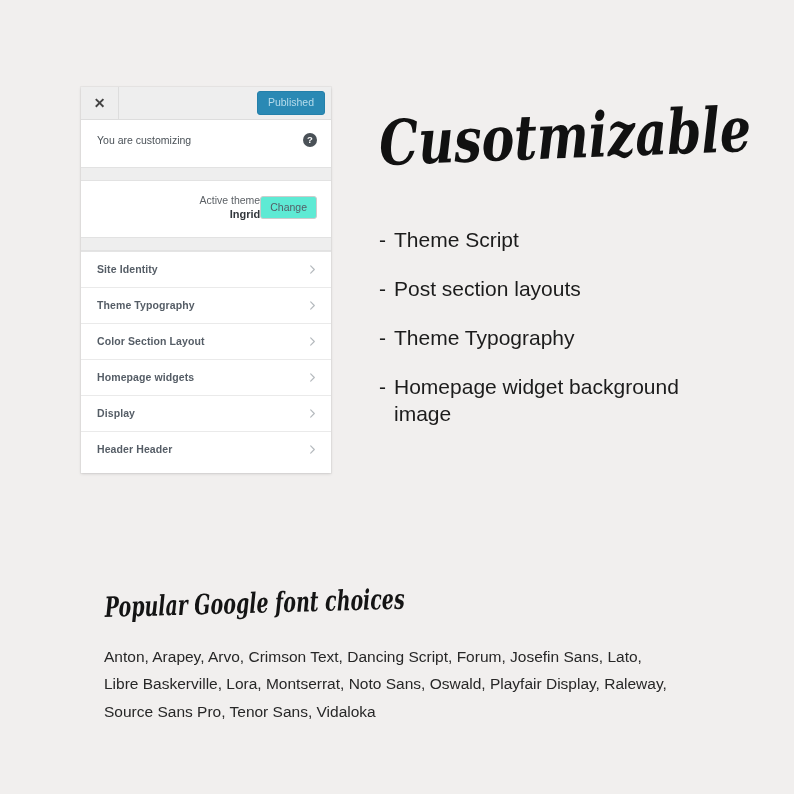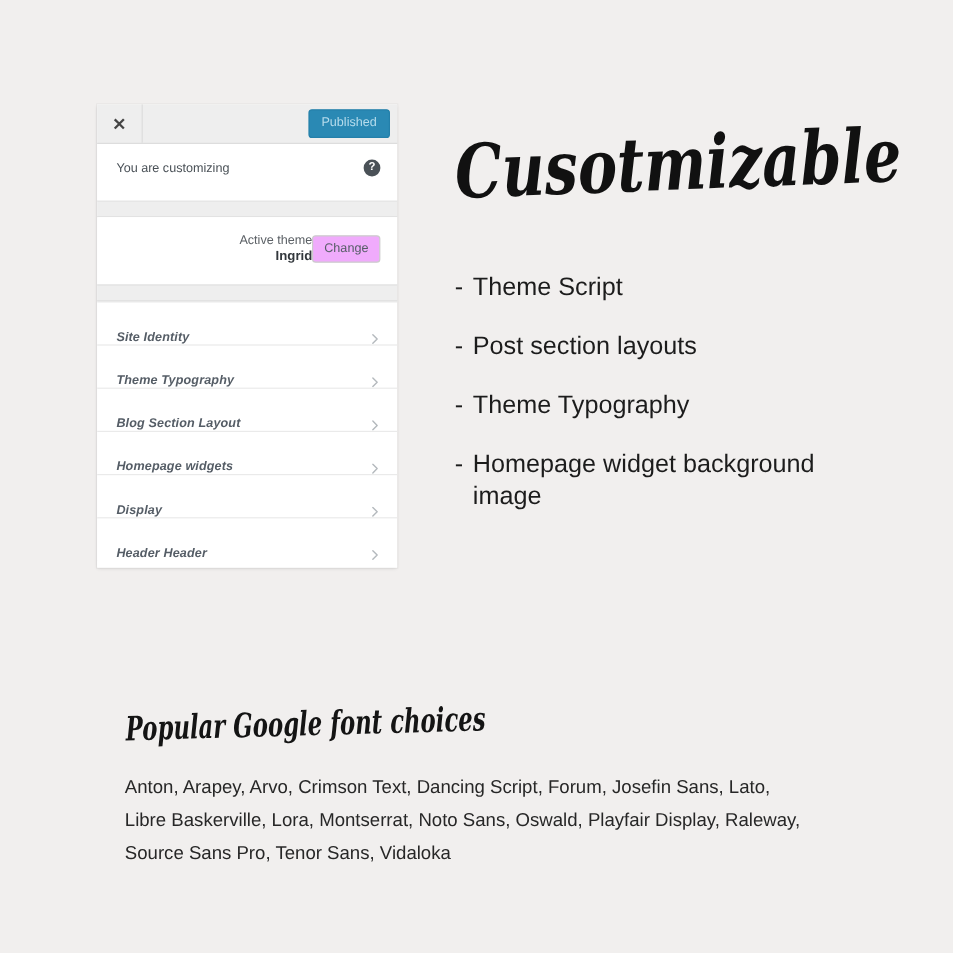--- a/index.html
+++ b/index.html
@@ -121,41 +121,40 @@
   }
   .active-theme-name {
     font-size: 11px;
     color: #32373c;
     font-weight: bold;
     line-height: 1.3;
   }
   .change-button {
     font-size: 10.5px;
     color: #555d66;
-    background: #f0abfc;
+    background: #5eead4;
     border: 1px solid #cccccc;
     border-radius: 3px;
     padding: 5px 9px 6px;
     line-height: 1;
     cursor: pointer;
     white-space: nowrap;
   }
 
   .menu-list {
     background: #ffffff;
     border-top: 1px solid #e4e4e4;
   }
   .menu-item {
     display: flex;
-    align-items: flex-end;
+    align-items: center;
     height: 35px;
     padding: 0 14px 0 16px;
     border-bottom: 1px solid #eaeaea;
     cursor: pointer;
-    font-style: italic;
   }
   .menu-item:last-child { border-bottom: none; }
   .menu-item-label {
     flex: 1;
     font-size: 10.5px;
     color: #555d66;
     font-weight: bold;
     letter-spacing: 0.1px;
   }
   .chevron-icon {
@@ -263,21 +262,21 @@
     </div>
     <div class="menu-item">
       <span class="menu-item-label">Theme Typography</span>
       <span class="chevron-icon">
         <svg viewBox="0 0 10 10">
             <path d="M3 1 L7 5 L3 9" fill="none" stroke="#b4b9bd" stroke-width="1.3" stroke-linecap="round" stroke-linejoin="round"></path>
           </svg>
       </span>
     </div>
     <div class="menu-item">
-      <span class="menu-item-label">Blog Section Layout</span>
+      <span class="menu-item-label">Color Section Layout</span>
       <span class="chevron-icon">
         <svg viewBox="0 0 10 10">
             <path d="M3 1 L7 5 L3 9" fill="none" stroke="#b4b9bd" stroke-width="1.3" stroke-linecap="round" stroke-linejoin="round"></path>
           </svg>
       </span>
     </div>
     <div class="menu-item">
       <span class="menu-item-label">Homepage widgets</span>
       <span class="chevron-icon">
         <svg viewBox="0 0 10 10">

